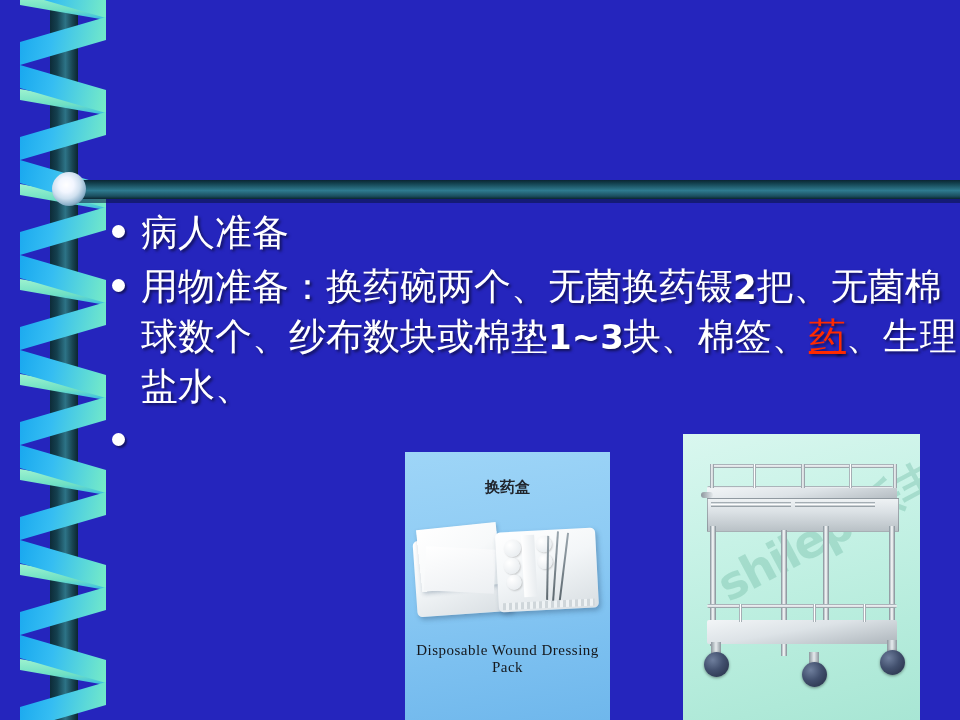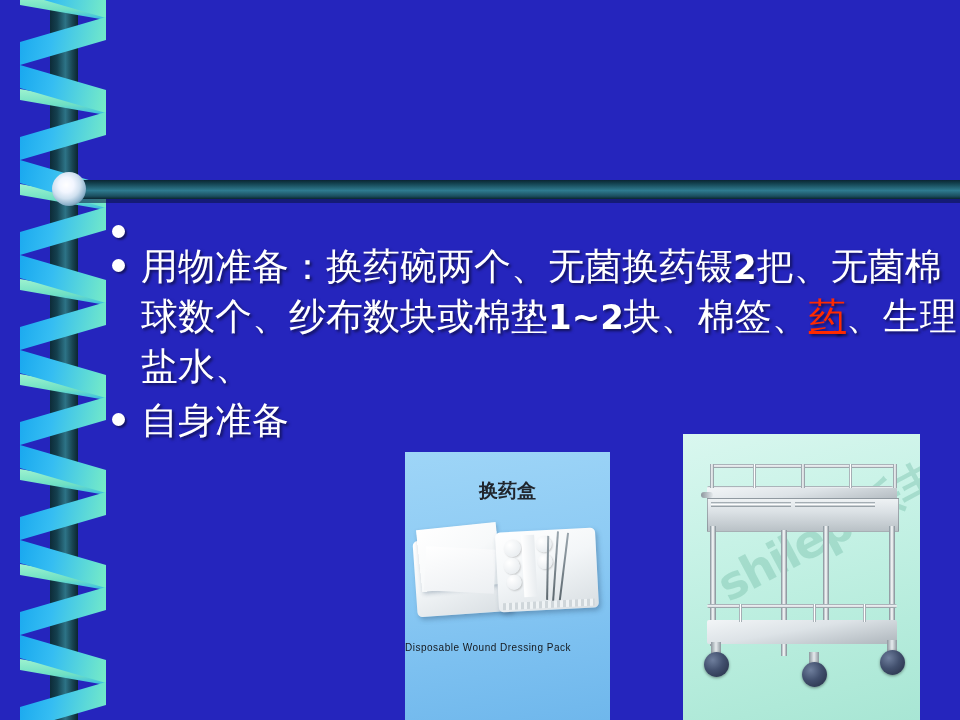--- a/index.html
+++ b/index.html
@@ -78,26 +78,26 @@
   }
 
   
   .pic-pack{
     position:absolute;left:405px;top:452px;width:205px;height:268px;
     background:linear-gradient(170deg,#9ed5f7 0%,#8ecbf4 40%,#7cc0f0 72%,#6fb7ec 100%);
     overflow:hidden;
   }
   .pack-title{
     position:absolute;top:26px;left:0;right:0;text-align:center;
-    font-family:"DejaVu Sans",sans-serif;font-weight:bold;font-size:19px;color:#20252c;
+    font-family:"DejaVu Sans",sans-serif;font-weight:bold;font-size:15px;color:#20252c;
   }
   .pack-cap{
-    position:absolute;top:190px;left:0;right:0;
-    font-family:Liberation Sans, sans-serif;
-    font-size:10px;color:#15181d;letter-spacing:.5px;
+    position:absolute;top:190px;left:0;right:0;text-align:center;
+    font-family:Liberation Serif, serif;
+    font-size:15px;color:#15181d;letter-spacing:.5px;
   }
   .pack-wm{
     position:absolute;bottom:4px;left:0;right:0;text-align:center;
     font-family:"DejaVu Sans Mono","Liberation Mono",monospace;
     font-weight:bold;font-size:13px;color:#1a2f78;letter-spacing:1px;
   }
   .tray{position:absolute;border-radius:5px;background:linear-gradient(160deg,#ffffff 0%,#f3f6f8 45%,#d8dee2 100%);box-shadow:2px 3px 5px rgba(40,70,100,.35);}
   .tray.l{left:10px;top:86px;width:96px;height:76px;transform:rotate(-4deg);}
   .tray.r{left:92px;top:78px;width:100px;height:80px;transform:rotate(-3deg);}
   .gauze{position:absolute;left:14px;top:74px;width:80px;height:62px;
@@ -199,28 +199,28 @@
   </div>
 
   <div class="hbar"></div>
   <div class="hbar-shadow"></div>
   <div class="orb"></div>
 
 
   <div class="body" id="bullets">
       <div class="bullet">
         <span class="dot"></span>
+        <span class="btext"><span>病人准备</span></span>
       </div>
       <div class="bullet">
         <span class="dot"></span>
-        <span class="btext"><span>用物准备：换药碗两个、无菌换药镊</span><span class="num">2</span><span>把、无菌棉球数个、纱布数块或棉垫</span><span class="num">1~2</span><span>块、棉签、</span><span class="lnk">药</span><span>、生理盐水、</span></span>
+        <span class="btext"><span>用物准备：换药碗两个、无菌换药镊</span><span class="num">2</span><span>把、无菌棉球数个、纱布数块或棉垫</span><span class="num">1~3</span><span>块、棉签、</span><span class="lnk">药</span><span>、生理盐水、</span></span>
       </div>
       <div class="bullet">
         <span class="dot"></span>
-        <span class="btext"><span>自身准备</span></span>
       </div>
     </div>
 
   <div class="pic-pack">
     <div class="pack-title">换药盒</div>
 
     <div class="tray l"></div>
     <div class="gauze"></div>
     <div class="gauze2"></div>
 

